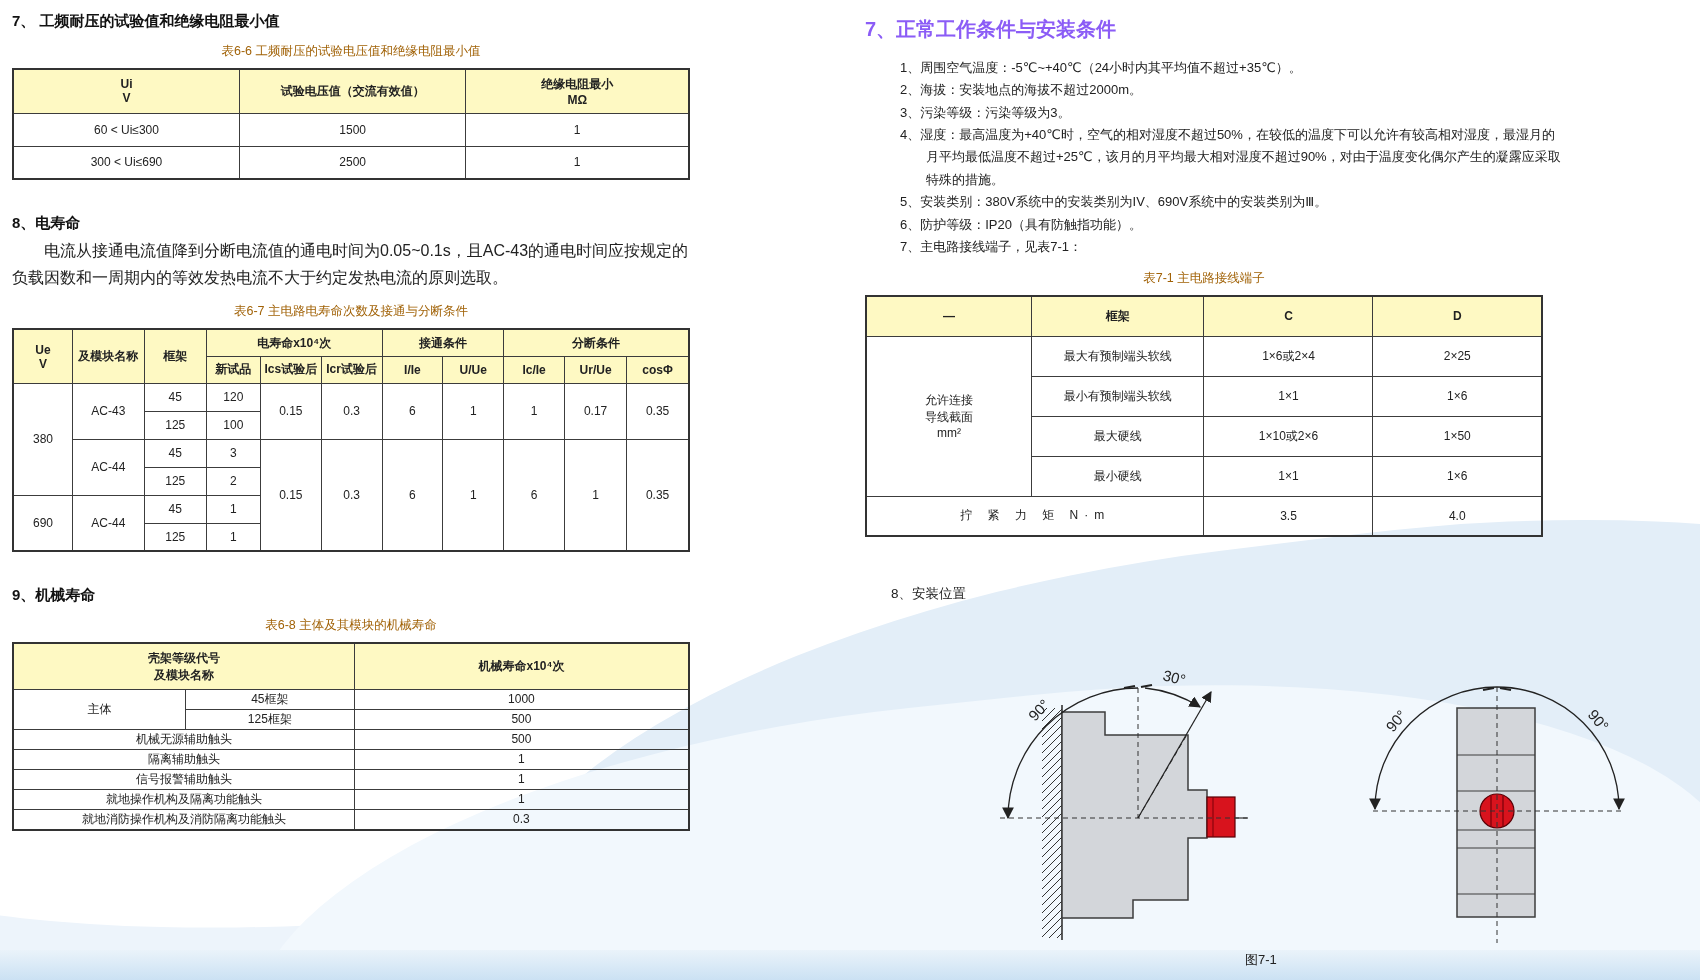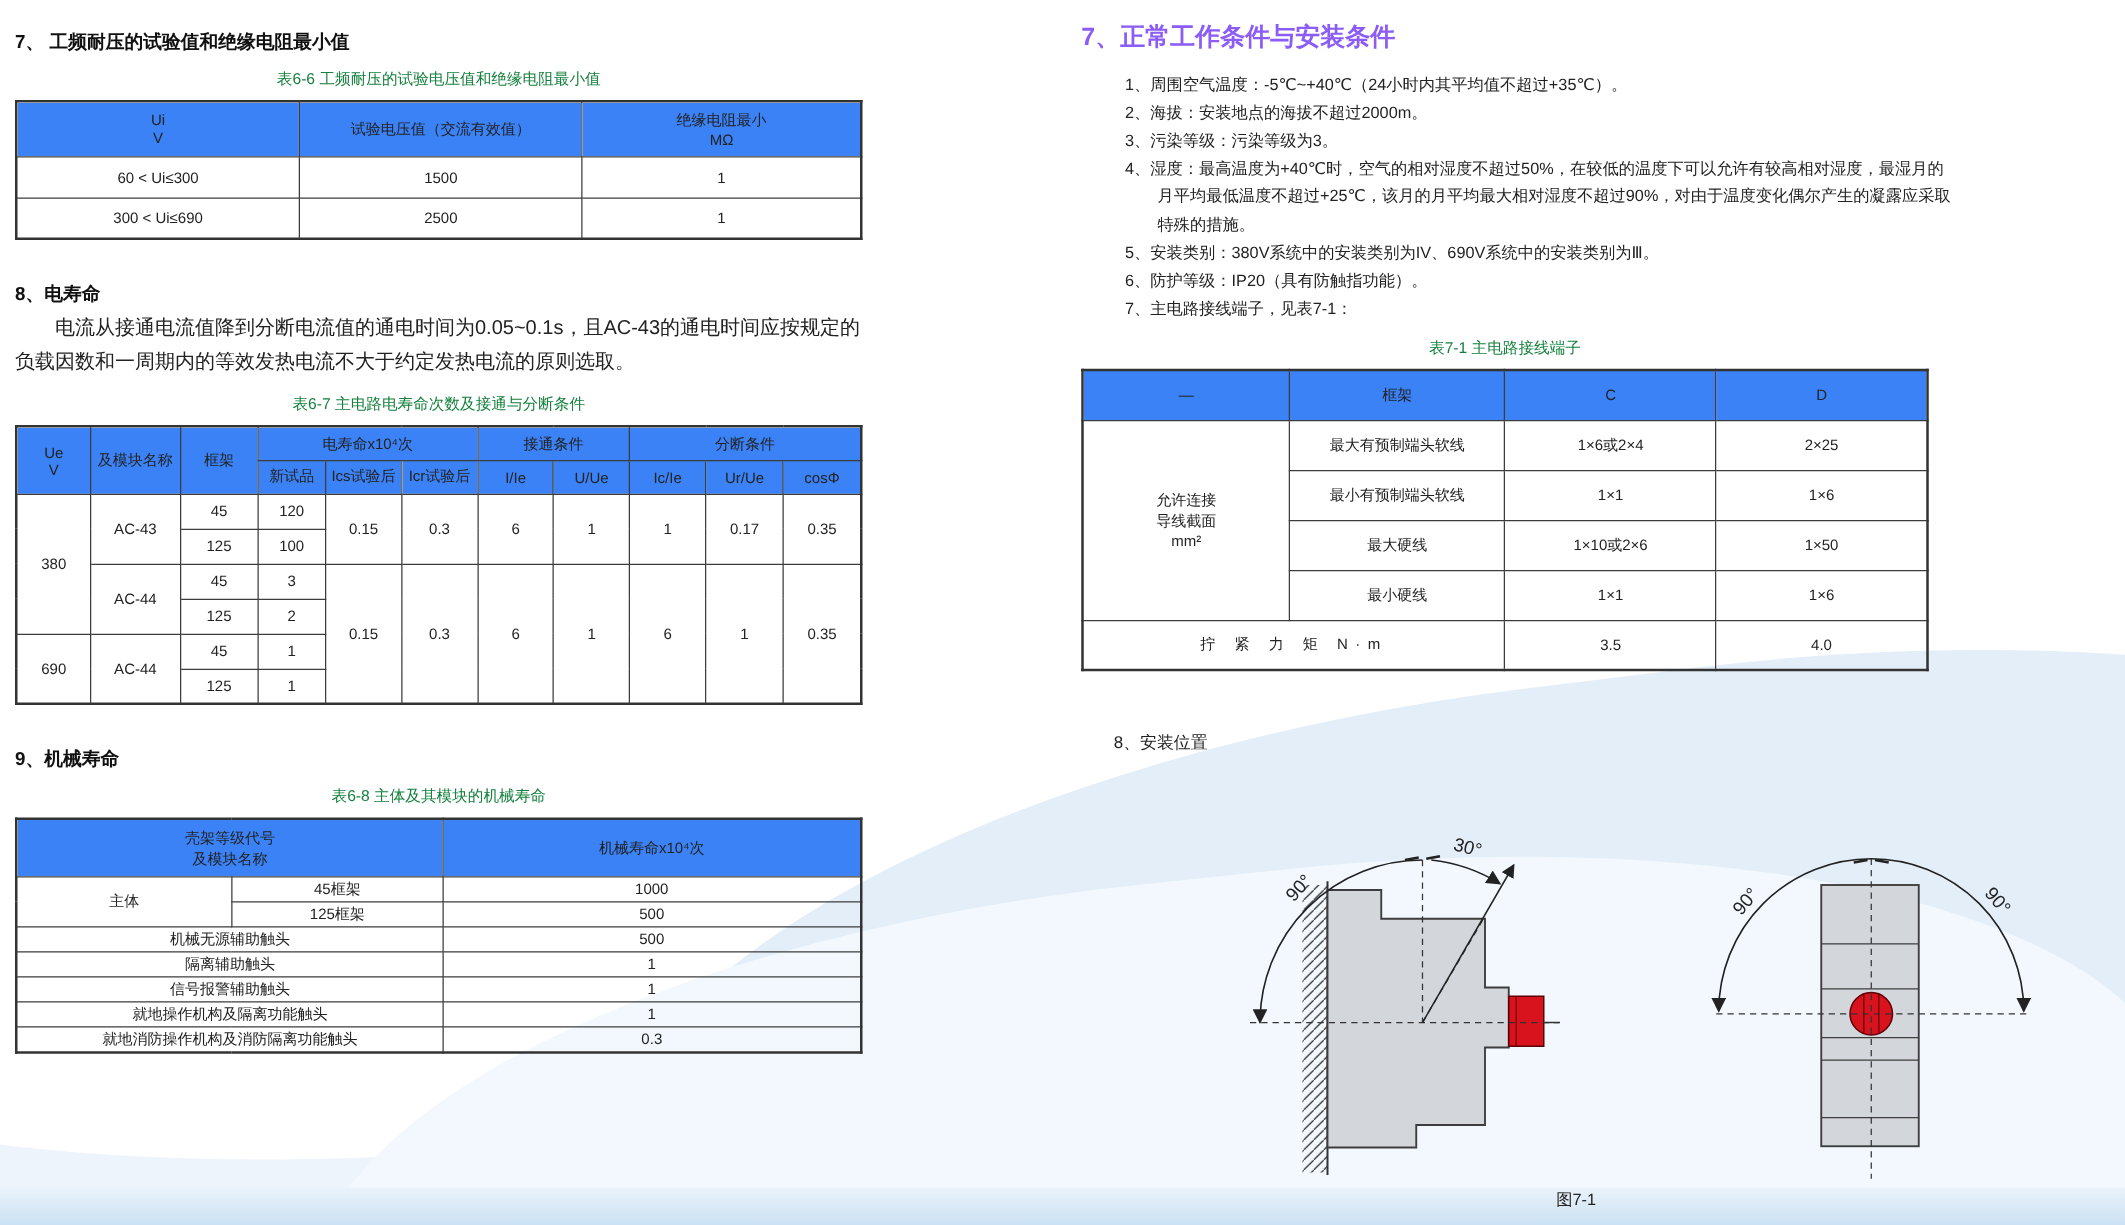--- a/index.html
+++ b/index.html
@@ -13,31 +13,31 @@
   }
   
   .deco { position:absolute; inset:0; z-index:0; }
   .w1 { position:absolute; left:-260px; top:470px; width:1500px; height:640px; background:#edf4fb; border-radius:46%; transform:rotate(-9deg); }
   .w2 { position:absolute; left:480px; top:540px; width:1700px; height:680px; background:#e3eef8; border-radius:46%; transform:rotate(-7deg); }
   .w3 { position:absolute; left:-320px; top:360px; width:1750px; height:540px; background:#ffffff; border-radius:48%; transform:rotate(-8deg); }
   .w4 { position:absolute; left:250px; top:700px; width:1500px; height:560px; background:#f2f8fd; border-radius:46%; transform:rotate(-6deg); }
   .bottom-band { position:absolute; left:0; right:0; bottom:0; height:30px; background:linear-gradient(180deg,#eaf3fa,#cbe1f3); }
 
   .col { position:absolute; z-index:1; }
-  .left-col  { left:12px;  top:24px; width:678px; }
+  .left-col  { left:12px;  top:12px; width:678px; }
   .right-col { left:865px; top:10px; width:700px; }
 
   .sec-title { font-size:15px; font-weight:bold; color:#111; }
-  .tbl-caption { text-align:center; font-size:12.5px; color:#15803d; margin:12px 0 8px 0; }
+  .tbl-caption { text-align:center; font-size:12.5px; color:#a16207; margin:12px 0 8px 0; }
 
   table { border-collapse:collapse; width:100%; table-layout:fixed; background:transparent; }
   table { border:2px solid #333; }
   th, td { border:1px solid #3c3c3c; text-align:center; vertical-align:middle;
            font-size:12px; font-weight:normal; color:#222; padding:1px 3px; overflow:hidden; }
-  th { background:#3b82f6; }
+  th { background:#fef9c3;font-weight:bold; }
 
   .tbl66 th { height:44px; } .tbl66 td { height:33px; }
   .tbl67 th { height:27px; } .tbl67 td { height:28px;text-align:center; }
   .tbl68 th { height:46px; } .tbl68 td { height:15px; }
   .tbl71 th { height:40px; } .tbl71 td { height:40px; }
 
   .h8 { margin-top:34px; }
   .para { font-size:16px; line-height:1.7; text-indent:2em; margin-top:4px; color:#222; }
 
   .blue-title { font-size:20px; font-weight:bold; color:#8b5cf6; margin:6px 0 14px 0; }

